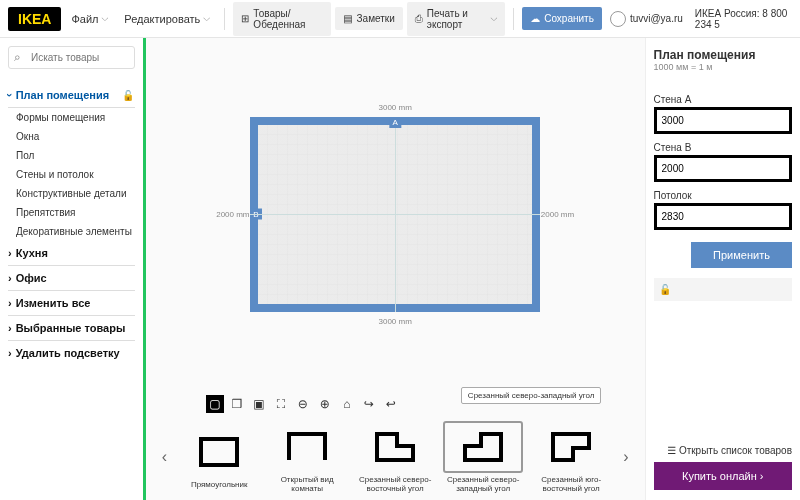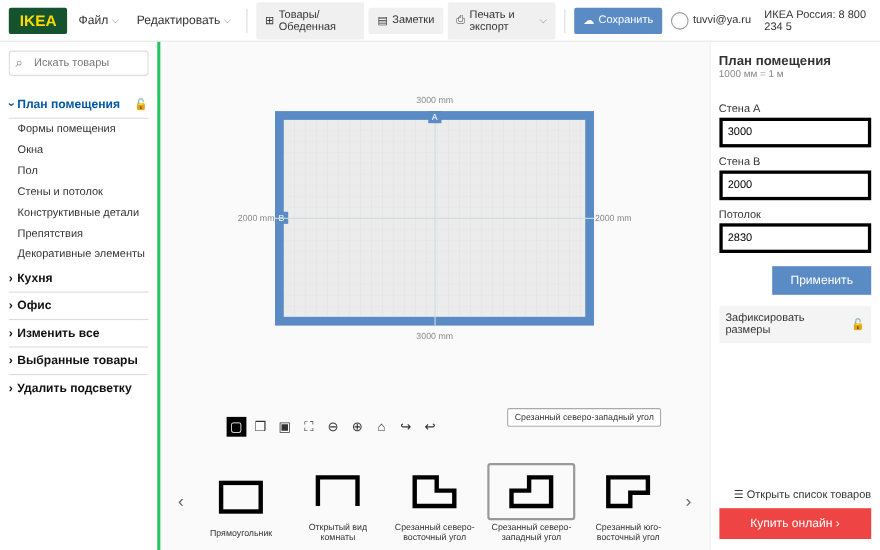--- a/index.html
+++ b/index.html
@@ -1,18 +1,18 @@
 <!DOCTYPE html>
 <html><head>
 <meta charset="utf-8">
 <style>
   * { box-sizing: border-box; margin: 0; padding: 0; font-family: -apple-system, Arial, sans-serif; }
   body { background: #fff; font-size: 11px; color: #333; width: 800px; height: 500px; overflow: hidden; }
   .header { display: flex; align-items: center; height: 38px; border-bottom: 1px solid #e5e5e5; padding: 0 8px; gap: 4px; }
-  .logo { background: #14532d; color: #ffdb00; font-weight: bold; padding: 4px 10px; font-size: 14px; border-radius: 2px; }
+  .logo { background: #000000; color: #ffdb00; font-weight: bold; padding: 4px 10px; font-size: 14px; border-radius: 2px; }
   .menu-item { padding: 4px 6px; font-size: 11px; cursor: pointer; display: flex; align-items: center; gap: 3px; }
   .chevron::after { content: "⌵"; font-size: 9px; opacity: .5; }
   .toolbar-btn { background: #f0f0f0; padding: 6px 8px; font-size: 10px; display: flex; align-items: center; gap: 4px; cursor: pointer; border-radius: 2px; }
   .save-btn { background: #5b8bc5; color: #fff; }
   .spacer { flex: 1; }
   .divider { width: 1px; height: 22px; background: #ddd; margin: 0 4px; }
   .user { font-size: 10px; display: flex; align-items: center; gap: 4px; }
   .avatar { width: 16px; height: 16px; border: 1px solid #999; border-radius: 50%; }
 
   .body { display: flex; height: 462px; }
@@ -20,21 +20,21 @@
   .search { width: 100%; padding: 5px 6px 5px 22px; border: 1px solid #ddd; border-radius: 3px; font-size: 10px; background: #fff; }
   .search-wrap { position: relative; margin-bottom: 14px; }
   .search-wrap::before { content: "⌕"; position: absolute; left: 6px; top: 4px; color: #888; font-size: 12px; }
   .section-title { color: #0058a3; font-weight: bold; font-size: 11px; padding: 6px 0; border-bottom: 1px solid #ddd; display: flex; justify-content: space-between; align-items: center; cursor: pointer; }
   .section-title.black { color: #111; }
   .sb-item { padding: 4px 0 4px 8px; font-size: 10px; cursor: pointer; color: #333; }
   .lock { font-size: 10px; }
   .chev-l::before { content: "›"; margin-right: 4px; color: #0058a3; transform: rotate(90deg); display: inline-block; }
   .chev-r::before { content: "›"; margin-right: 4px; }
 
-  .canvas-area { flex: 1; display: flex; flex-direction: column; background: #fafafa; gap: 16px; }
+  .canvas-area { flex: 1; display: flex; flex-direction: column; background: #fafafa; }
   .canvas { flex: 1; position: relative; display: flex; align-items: center; justify-content: center; }
   .room { width: 290px; height: 195px; border: 8px solid #5b8bc5; background: repeating-linear-gradient(0deg,#f5f5f5,#f5f5f5 9px,#eee 10px),repeating-linear-gradient(90deg,#f5f5f5,#f5f5f5 9px,#eee 10px); background-blend-mode: multiply; position: relative; }
   .room::before { content:""; position:absolute; left:50%; top:-8px; bottom:-8px; width:1px; background:#cdd; }
   .room::after { content:""; position:absolute; top:50%; left:-8px; right:-8px; height:1px; background:#cdd; }
   .dim { position: absolute; font-size: 8px; color: #888; }
   .dim.top { top: -22px; left: 50%; transform: translateX(-50%); }
   .dim.bottom { bottom: -22px; left: 50%; transform: translateX(-50%); }
   .dim.left { left: -42px; top: 50%; transform: translateY(-50%); }
   .dim.right { right: -42px; top: 50%; transform: translateY(-50%); }
   .wall-label { position: absolute; background: #5b8bc5; color: #fff; font-size: 8px; padding: 1px 3px; }
@@ -52,26 +52,26 @@
   .shape-box { height: 52px; display: flex; align-items: center; justify-content: center; }
   .shape-svg { stroke: #000; stroke-width: 4; fill: none; }
   .shape-label { font-size: 8px; margin-top: 2px; line-height: 1.2; }
   .nav-arrow { font-size: 16px; color: #666; cursor: pointer; padding: 0 4px; }
 
   .right-panel { width: 160px; border-left: 1px solid #eee; padding: 10px 8px; display:flex; flex-direction:column; }
   .panel-title { font-weight: bold; font-size: 12px; }
   .panel-sub { font-size: 9px; color: #888; margin-bottom: 14px; }
   .field-label { font-size: 10px; margin-top: 8px; margin-bottom: 2px; }
   .field-input { width: 100%; padding: 5px; border: 3px solid #000000; font-size: 10px; }
-  .apply-btn { background: #5b8bc5; color: #fff; padding: 7px; text-align: center; margin-top: 12px; cursor: pointer; font-size: 11px; align-self: flex-end; width: 90px; }
+  .apply-btn { background: #5b8bc5; color: #fff; padding: 7px; text-align: center; margin-top: 12px; cursor: pointer; font-size: 11px; align-self: flex-end; width: 101px; }
   .lock-row { background: #f4f4f4; padding: 6px; margin-top: 10px; display: flex; justify-content: space-between; align-items: center; font-size: 10px; }
   .lock-desc { font-size: 8px; color: #777; margin-top: 4px; line-height: 1.3; }
   .footer-right { margin-top: auto; }
   .open-list { font-size: 10px; padding: 6px 0; text-align: right; cursor: pointer; }
-  .buy-btn { background: #ef4444; color: #fff; padding: 8px; text-align: center; cursor: pointer; font-size: 11px; }
+  .buy-btn { background: #701a75; color: #fff; padding: 8px; text-align: center; cursor: pointer; font-size: 11px; }
 </style>
 </head>
 <body>
 
 <div class="header">
   <div class="logo">IKEA</div>
   <div class="menu-item chevron">Файл</div>
   <div class="menu-item chevron">Редактировать</div>
   <div class="divider"></div>
   <div class="toolbar-btn">
@@ -206,21 +206,20 @@
     <div class="panel-title">План помещения</div>
     <div class="panel-sub">1000 мм = 1 м</div>
     <div class="field-label">Стена A</div>
     <input class="field-input" value="3000" style="">
     <div class="field-label">Стена B</div>
     <input class="field-input" value="2000" style="">
     <div class="field-label">Потолок</div>
     <input class="field-input" value="2830" style="">
     <div class="apply-btn">Применить</div>
     <div class="lock-row">
-      <span>Зафиксировать размеры</span>
         <span>🔓</span>
     </div>
     <div class="footer-right">
       <div class="open-list"><span>☰ </span><span>Открыть список товаров</span></div>
       <div class="buy-btn">Купить онлайн  ›</div>
     </div>
   </div>
 </div>
 
 </body></html>

